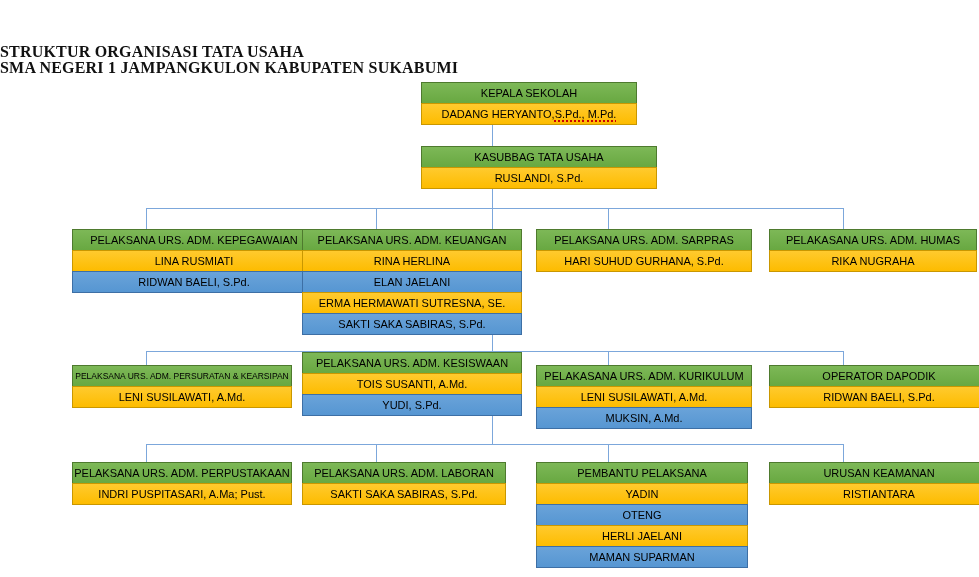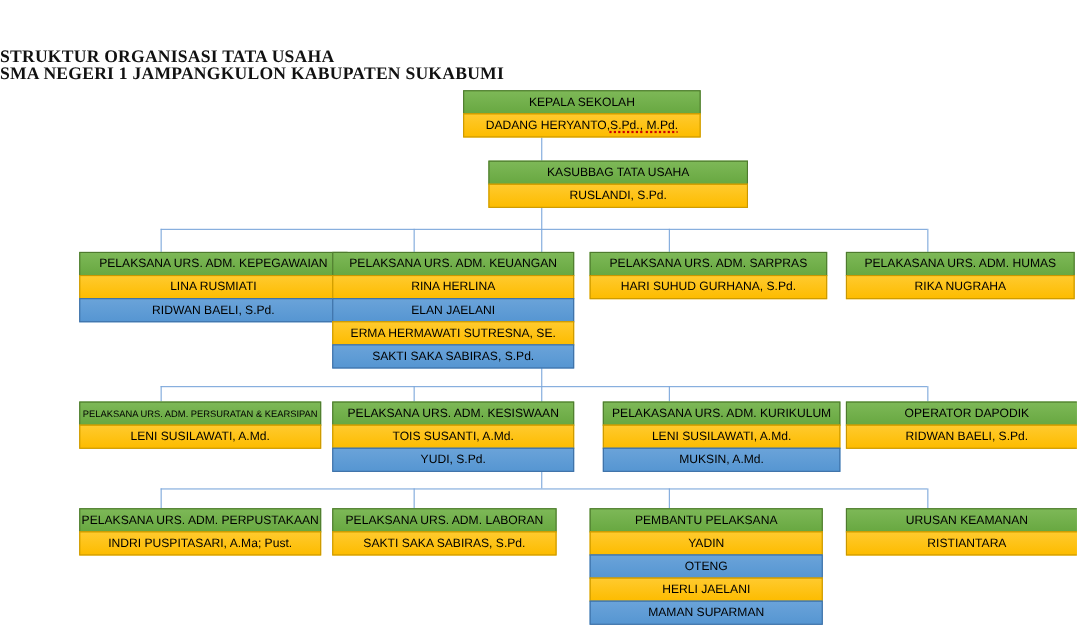--- a/index.html
+++ b/index.html
@@ -81,21 +81,21 @@
   <div class="vline" style="left:146px;top:444px;height:18px;"></div>
   <div class="vline" style="left:376px;top:444px;height:18px;"></div>
   <div class="vline" style="left:608px;top:444px;height:18px;"></div>
   <div class="vline" style="left:843px;top:444px;height:18px;"></div>
 
   <div class="group" style="left:385px;top:82px;width:216px;">
     <div class="cell green">KEPALA SEKOLAH</div>
     <div class="cell yellow"><span>DADANG HERYANTO, </span><span class="spell">S.Pd.,</span>&nbsp;<span class="spell">M.Pd.</span></div>
   </div>
 
-  <div class="group" style="left:408px;top:146px;width:236px;">
+  <div class="group" style="left:385px;top:146px;width:236px;">
     <div class="cell green">KASUBBAG TATA USAHA</div>
     <div class="cell yellow">RUSLANDI, S.Pd.</div>
   </div>
 
   <div class="group" style="left:36px;top:229px;width:244px;">
       <div class="cell green">PELAKSANA URS. ADM. KEPEGAWAIAN</div>
       <div class="cell yellow">LINA RUSMIATI</div>
       <div class="cell blue">RIDWAN BAELI, S.Pd.</div>
     </div>
   <div class="group" style="left:266px;top:229px;width:220px;text-align:center;">
@@ -111,26 +111,26 @@
     </div>
   <div class="group" style="left:733px;top:229px;width:208px;">
       <div class="cell green">PELAKASANA URS. ADM. HUMAS</div>
       <div class="cell yellow">RIKA NUGRAHA</div>
     </div>
 
   <div class="group" style="left:36px;top:365px;width:220px;">
       <div class="cell green small">PELAKSANA URS. ADM. PERSURATAN &amp; KEARSIPAN</div>
       <div class="cell yellow">LENI SUSILAWATI, A.Md.</div>
     </div>
-  <div class="group" style="left:266px;top:365px;width:220px;">
+  <div class="group" style="left:266px;top:352px;width:220px;">
       <div class="cell green">PELAKSANA URS. ADM. KESISWAAN</div>
       <div class="cell yellow">TOIS SUSANTI, A.Md.</div>
       <div class="cell blue">YUDI, S.Pd.</div>
     </div>
-  <div class="group" style="left:500px;top:365px;width:216px;margin-left:12px;">
+  <div class="group" style="left:500px;top:365px;width:216px;">
       <div class="cell green">PELAKASANA URS. ADM. KURIKULUM</div>
       <div class="cell yellow">LENI SUSILAWATI, A.Md.</div>
       <div class="cell blue">MUKSIN, A.Md.</div>
     </div>
   <div class="group" style="left:733px;top:365px;width:220px;">
       <div class="cell green">OPERATOR DAPODIK</div>
       <div class="cell yellow">RIDWAN BAELI, S.Pd.</div>
     </div>
 
   <div class="group" style="left:36px;top:462px;width:220px;">

